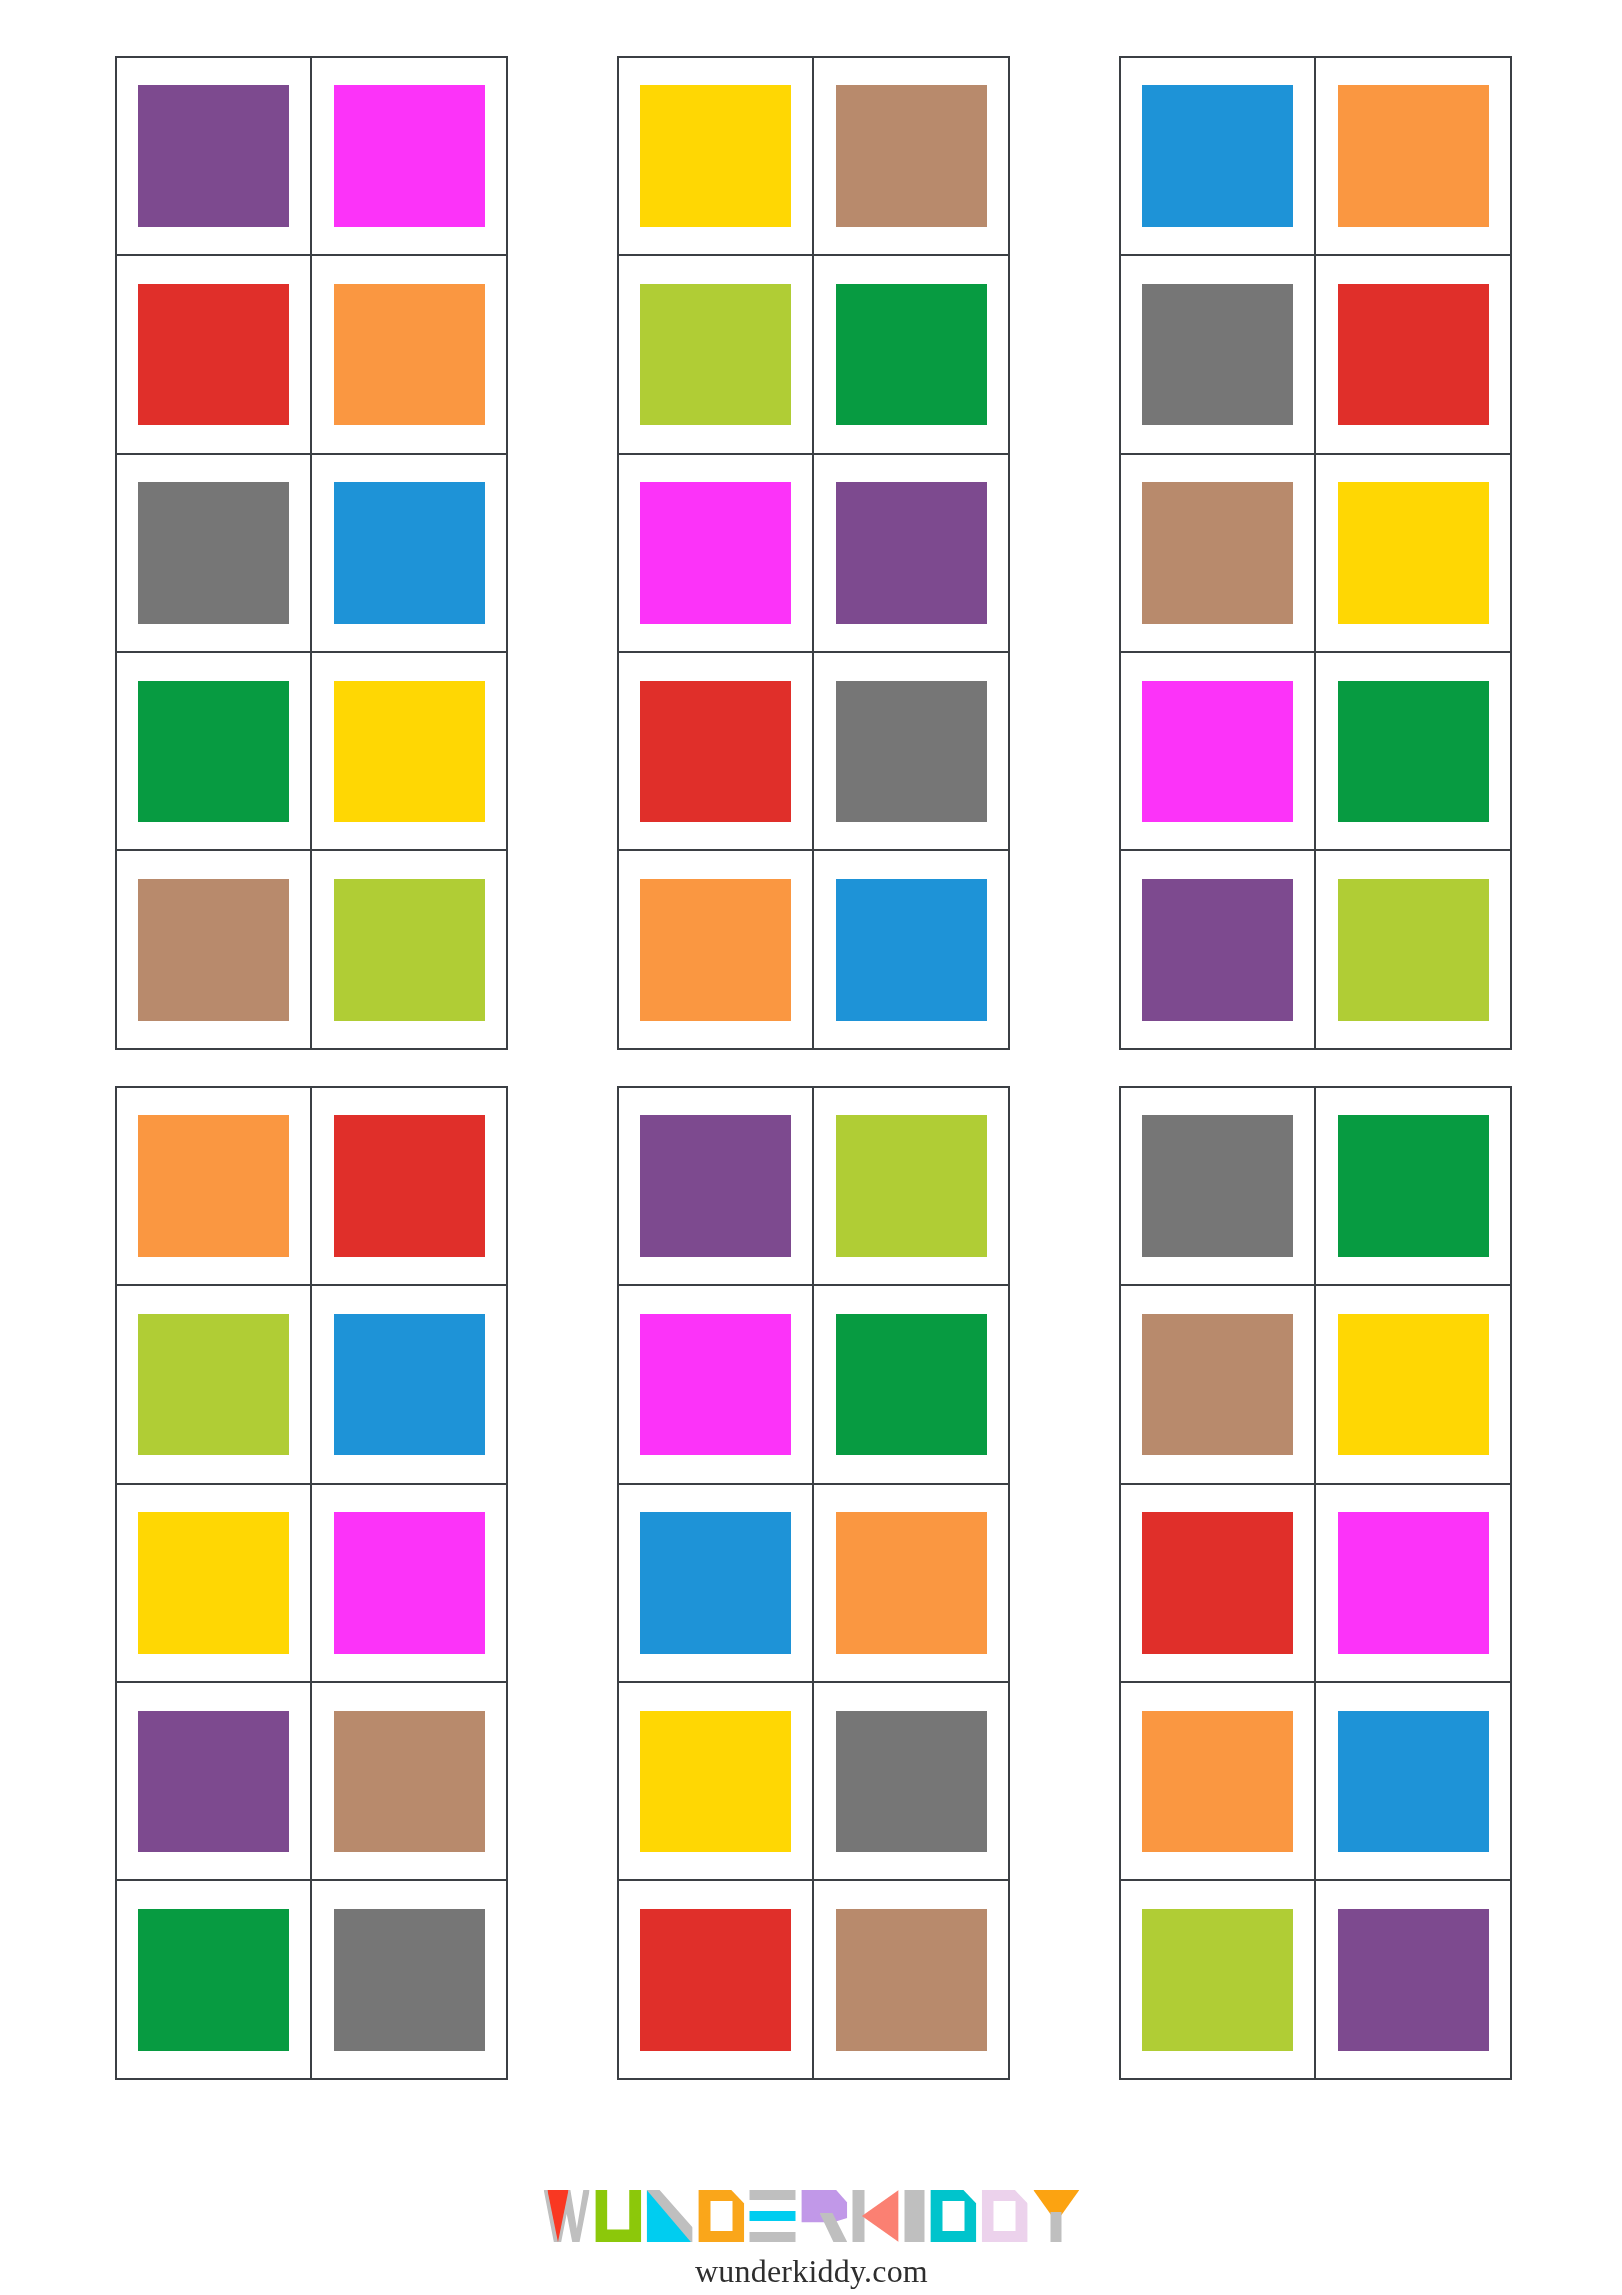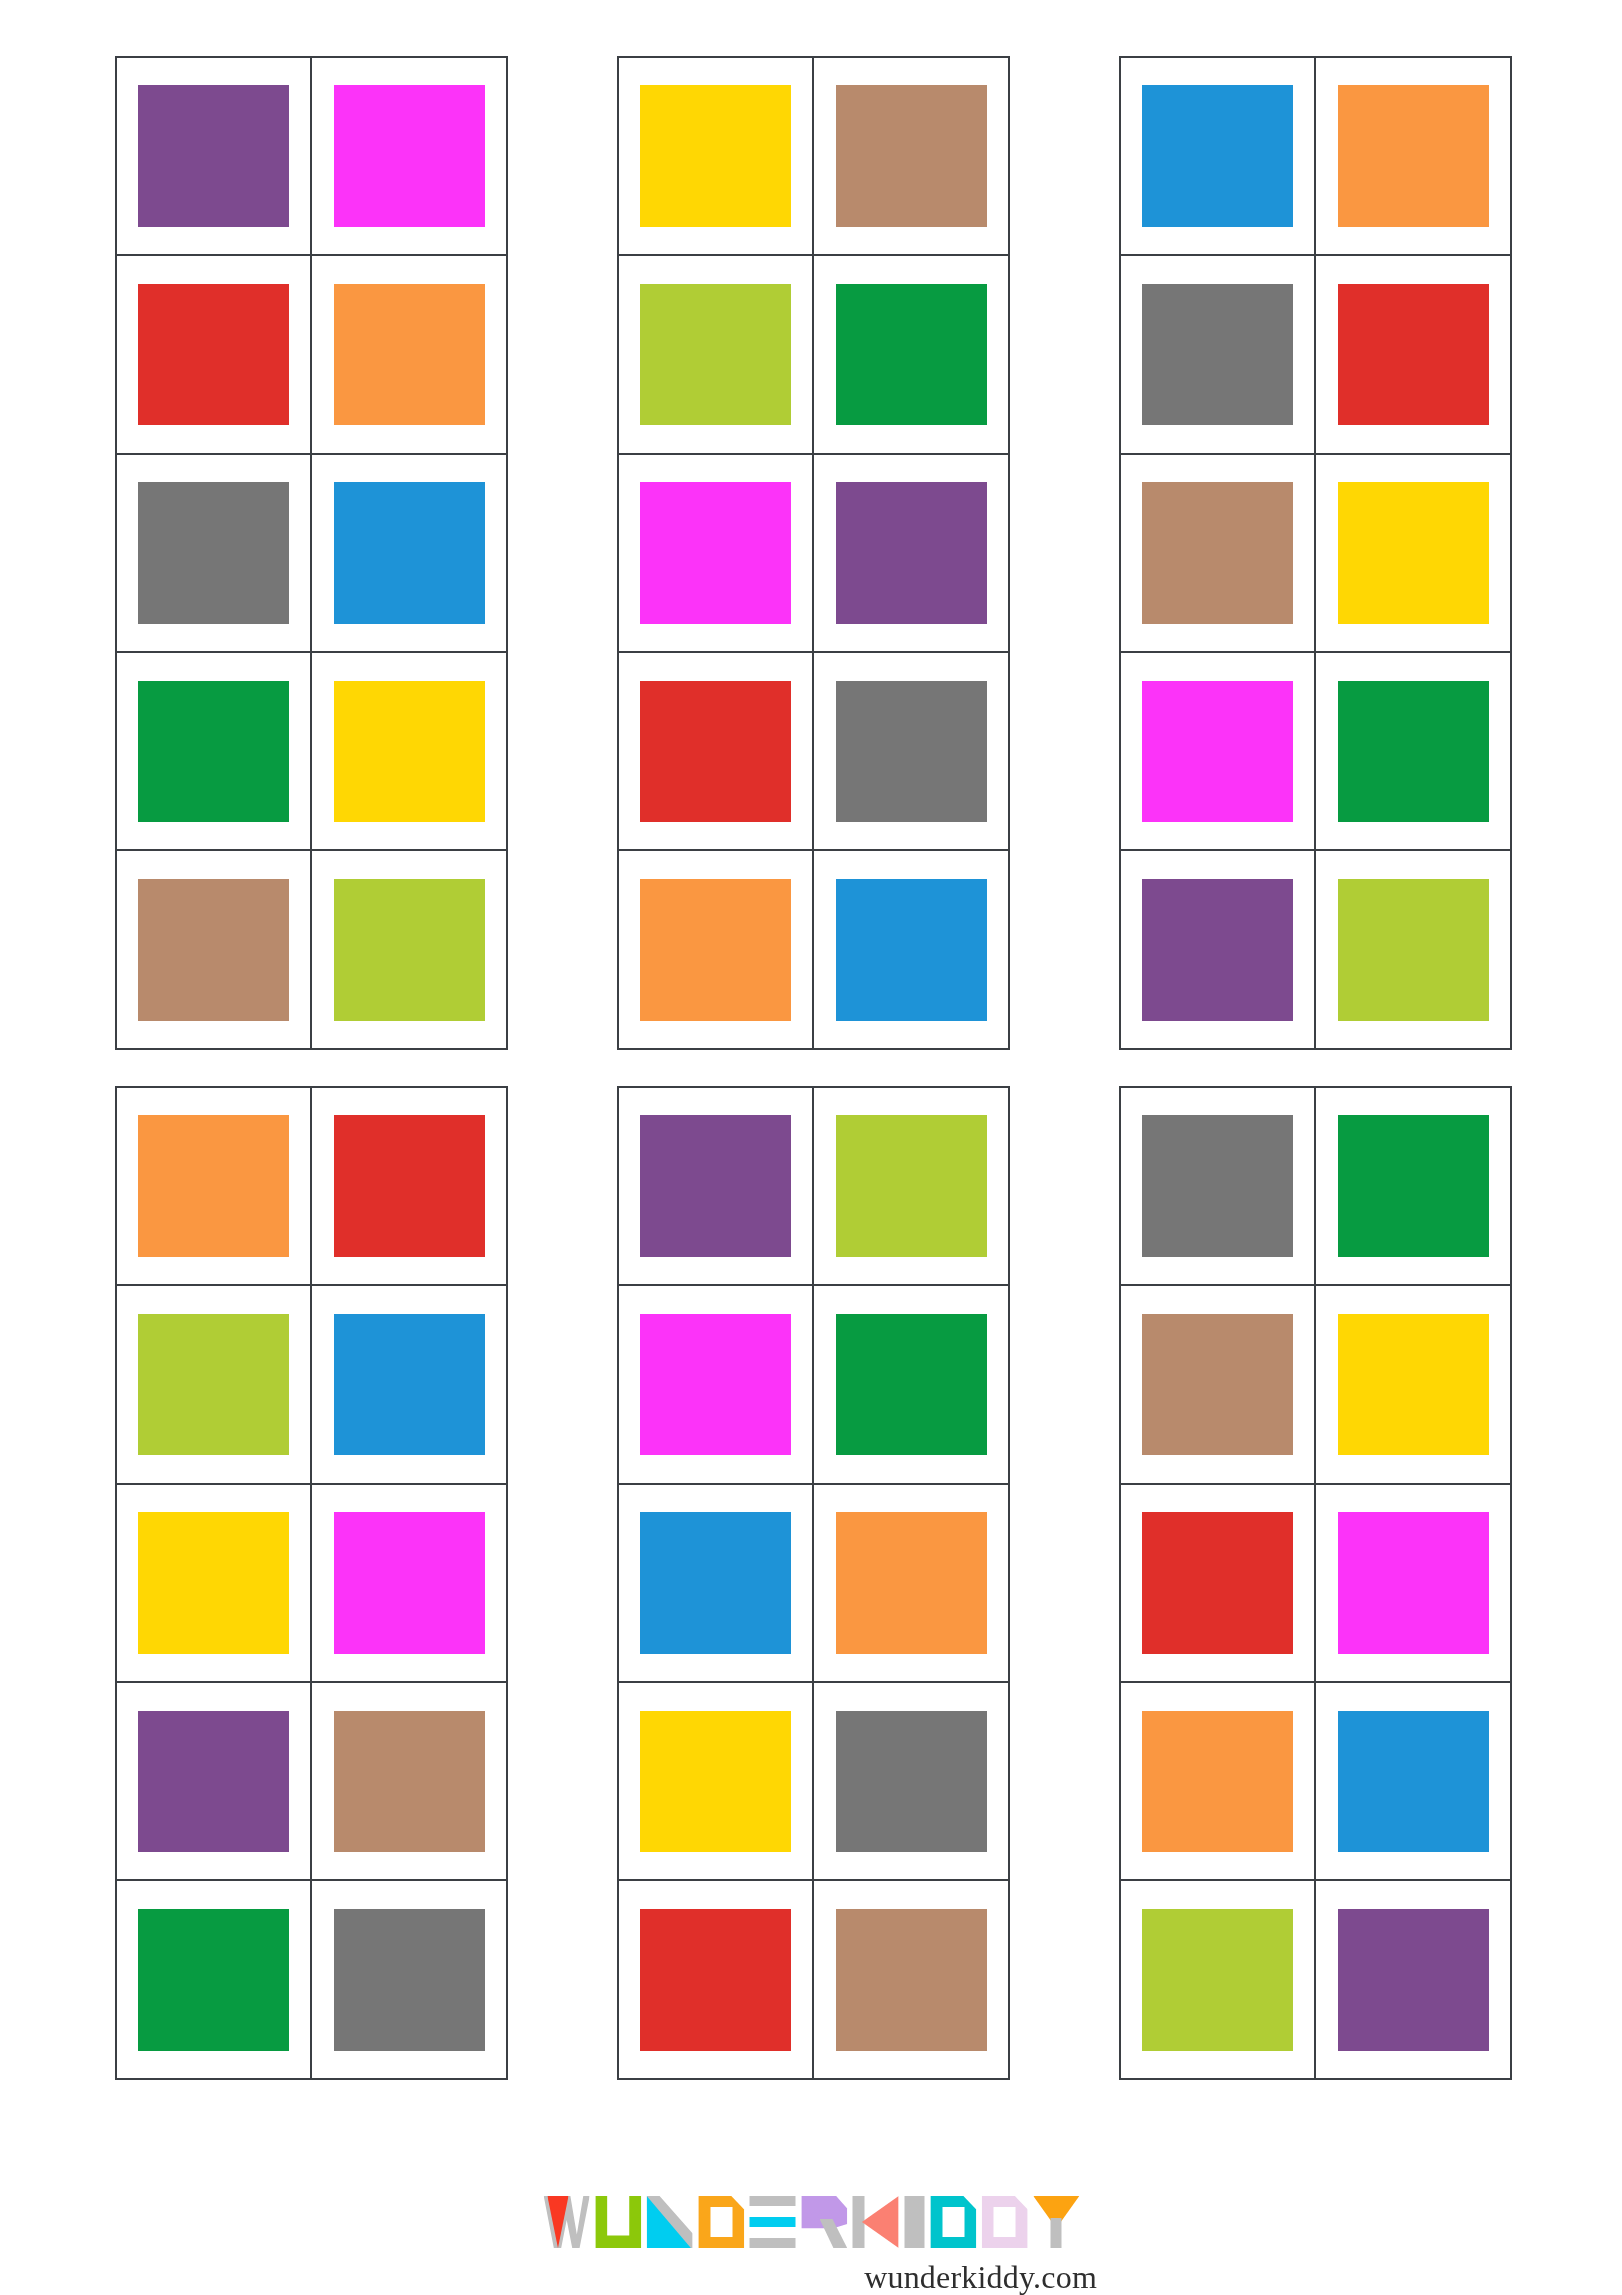--- a/index.html
+++ b/index.html
@@ -62,23 +62,23 @@
     left: 0;
     top: 2139px;
     width: 1623px;
     height: 156px;
   }
 
   #logo-block {
     position: absolute;
     left: 50%;
     transform: translateX(-50%);
-    top: 55px;
+    top: 49px;
     width: 571px;
-    text-align: right;
+    text-align: center;
   }
 
   #logo-letters {
     display: flex;
     align-items: flex-end;
     justify-content: center;
     gap: 5.5px;
     height: 54px;
   }
 

